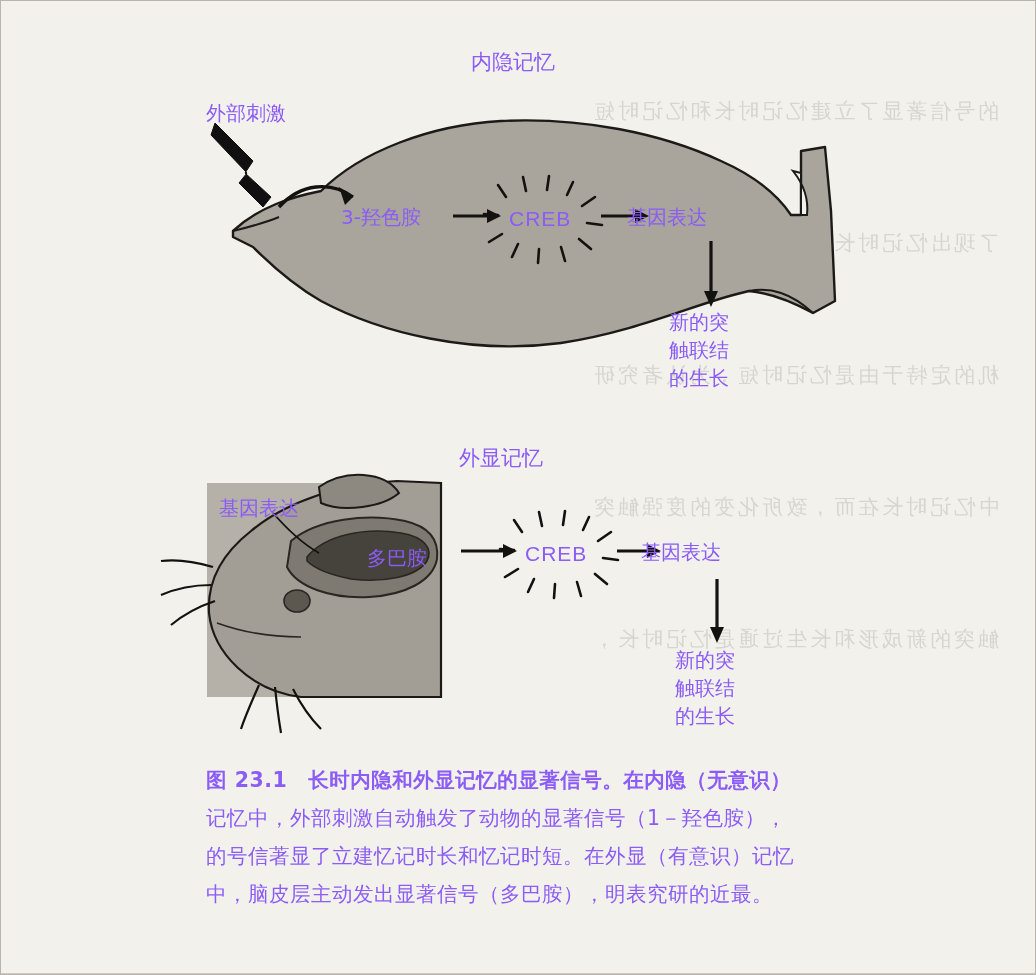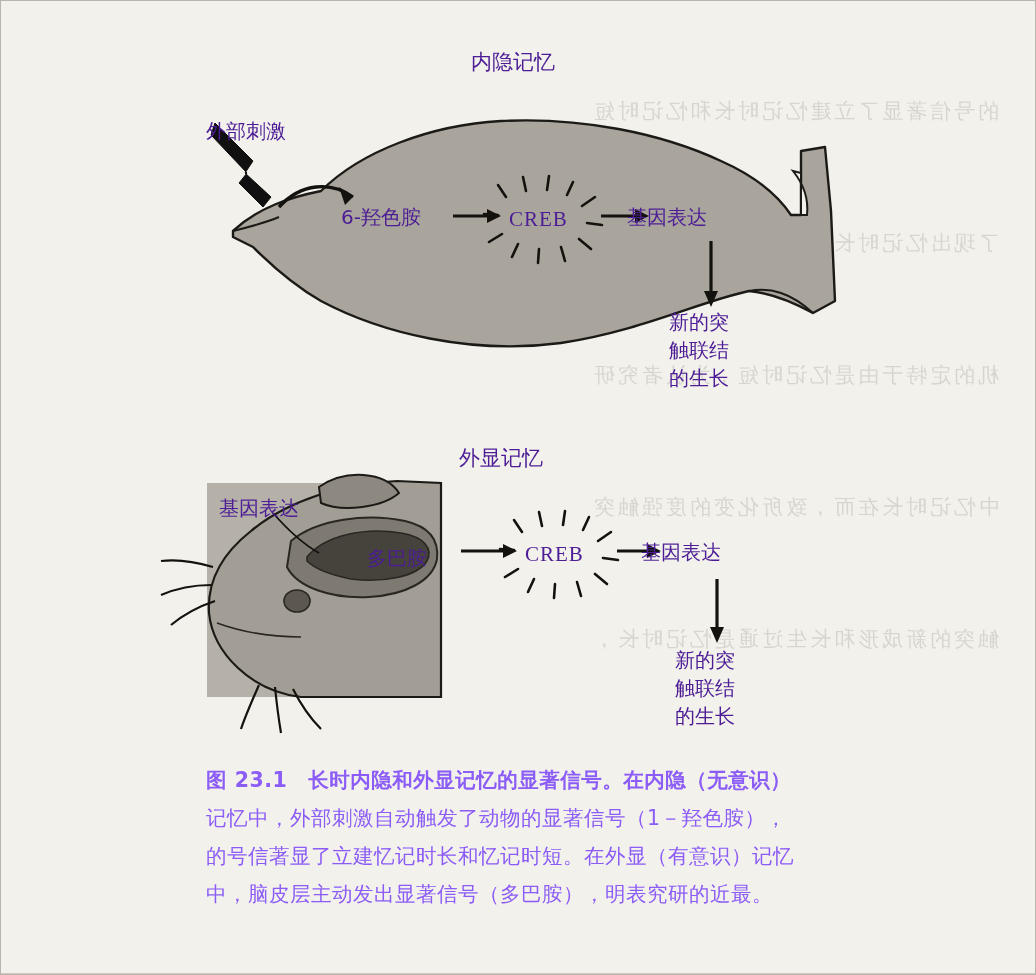--- a/index.html
+++ b/index.html
@@ -38,29 +38,29 @@
   .ghost-line { padding-left: 14px; }
 
   .diagram {
     position: absolute;
     left: 0; top: 0;
     width: 1036px;
     height: 760px;
   }
   .lbl {
     position: absolute;
-    color: #4c1d95;
+    color: #8b5cf6;
     font-size: 20px;
     line-height: 26px;
     white-space: pre;
     font-family: "DejaVu Sans", "Liberation Sans", sans-serif;
   }
   .lbl.big { font-size: 21px; }
   .lbl.creb {
-    font-family: Liberation Serif, serif;
+    font-family: Liberation Sans, sans-serif;
     font-size: 21px;
     letter-spacing: 1px;
   }
   .caption {
     position: absolute;
     left: 205px;
     top: 760px;
     width: 660px;
     color: #8b5cf6;
     font-size: 20.5px;
@@ -208,23 +208,23 @@
 
       <g>
         <line x1="716" y1="578" x2="716" y2="632" stroke="#14120e" stroke-width="3.2"></line>
         <path d="M716,642 L709,626 L723,626 Z" fill="#14120e"></path>
       </g>
     </g>
   </svg>
 
   <div class="lbl big" style="left:470px; top:48px;">内隐记忆</div>
 
-  <div class="lbl" style="left:205px; top:117px;">外部刺激</div>
-
-  <div class="lbl" style="left:340px; top:203px;">6-羟色胺</div>
+  <div class="lbl" style="left:205px; top:99px;">外部刺激</div>
+
+  <div class="lbl" style="left:340px; top:203px;">3-羟色胺</div>
 
   <div class="lbl creb" style="left:508px; top:205px;">CREB</div>
 
   <div class="lbl" style="left:626px; top:203px;">基因表达</div>
 
   <div class="lbl" style="left:668px; top:308px;">新的突</div>
   <div class="lbl" style="left:668px; top:336px;">触联结</div>
   <div class="lbl" style="left:668px; top:364px;">的生长</div>
 
   <div class="lbl big" style="left:458px; top:444px;text-align:center;">外显记忆</div>

